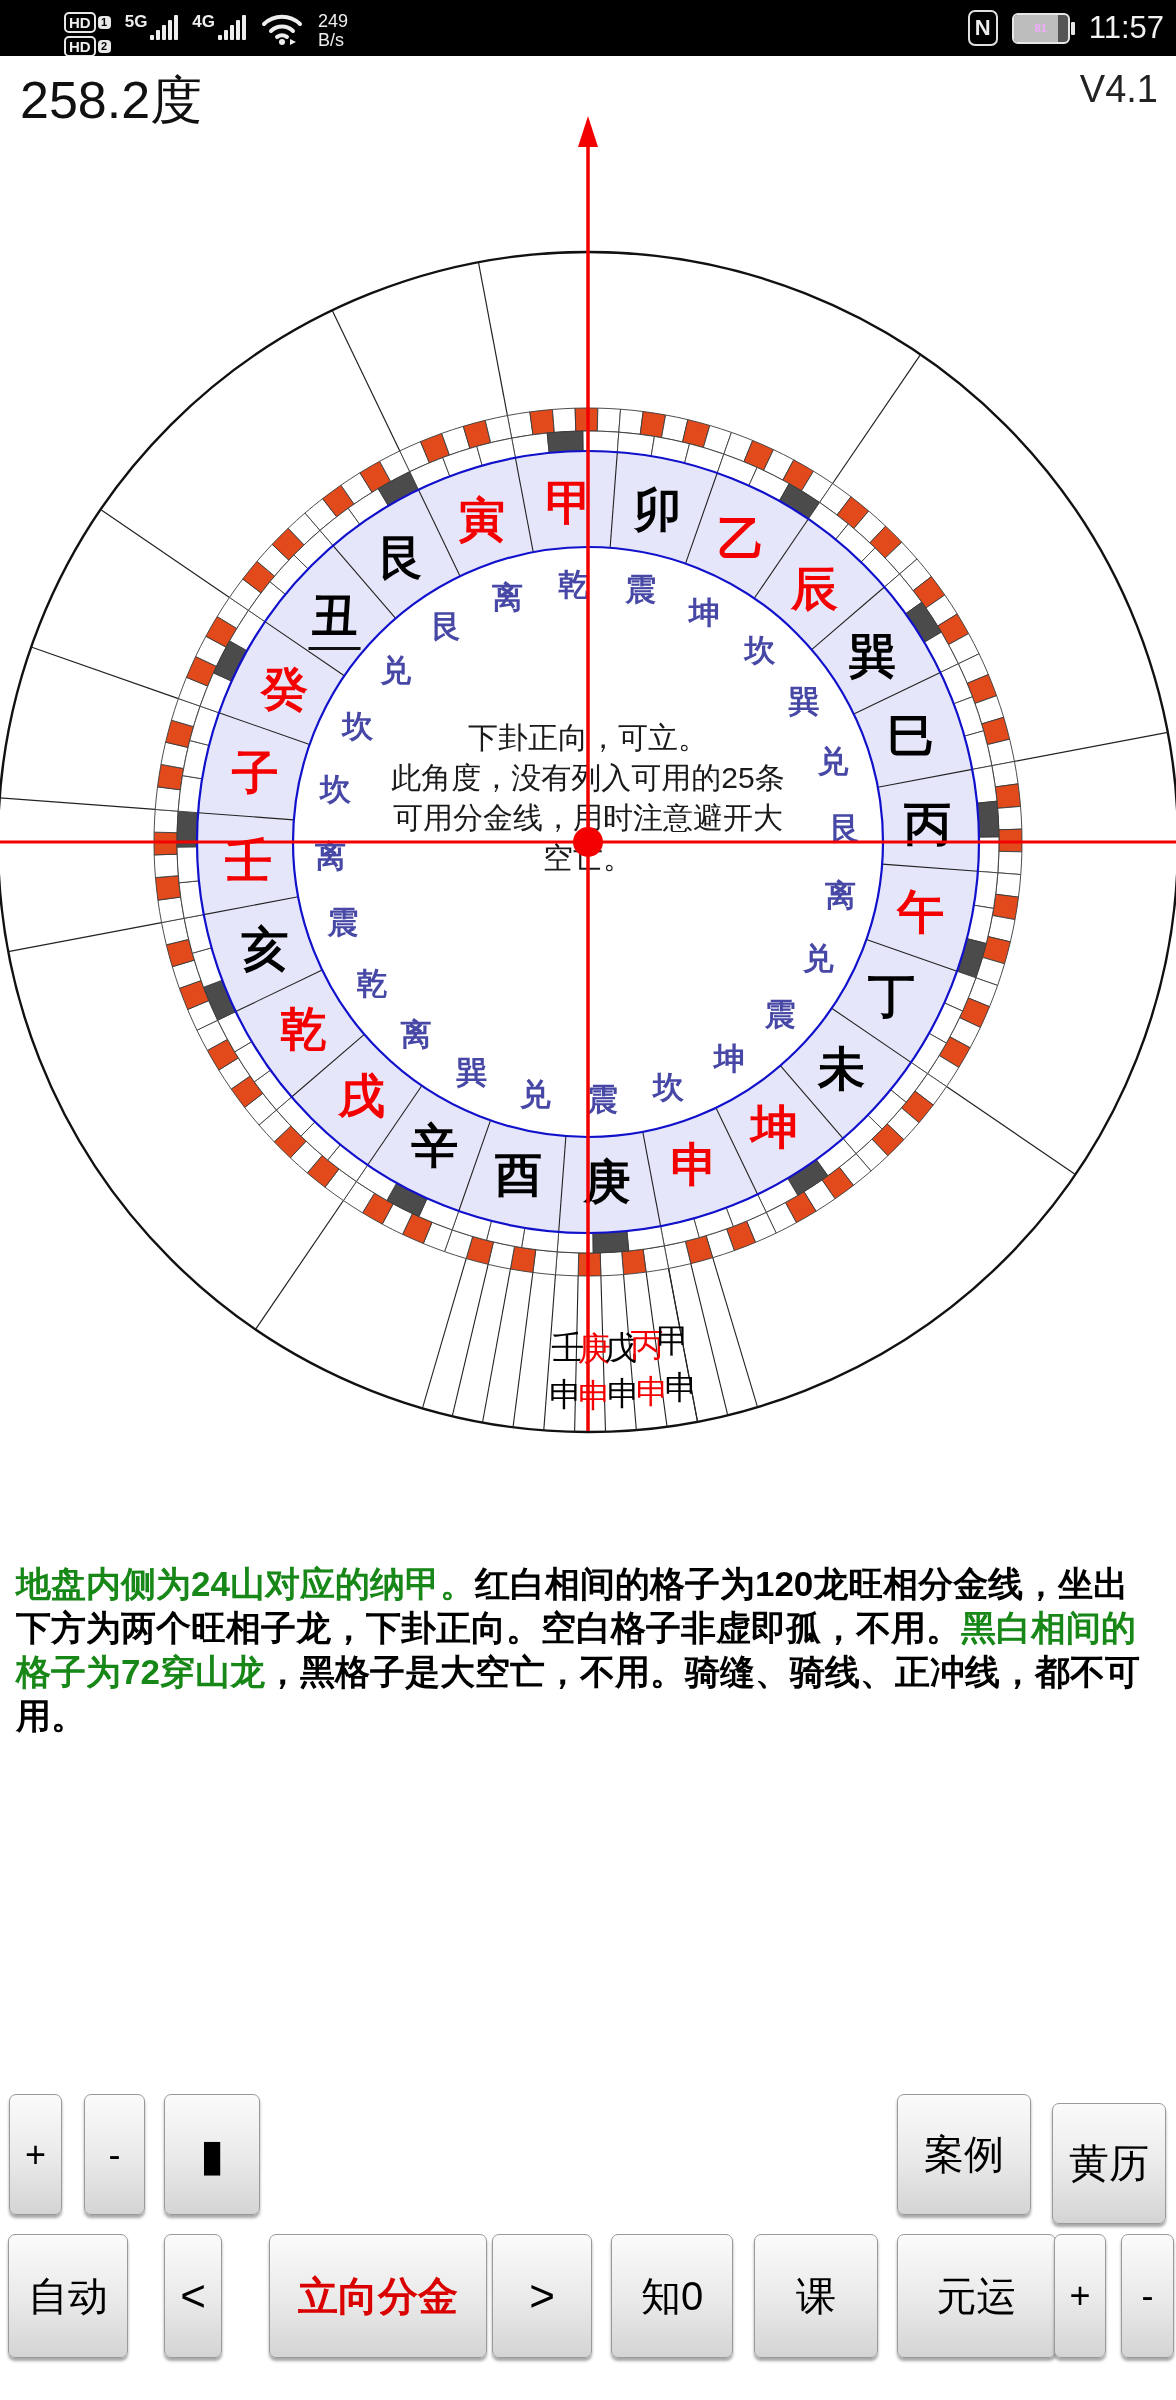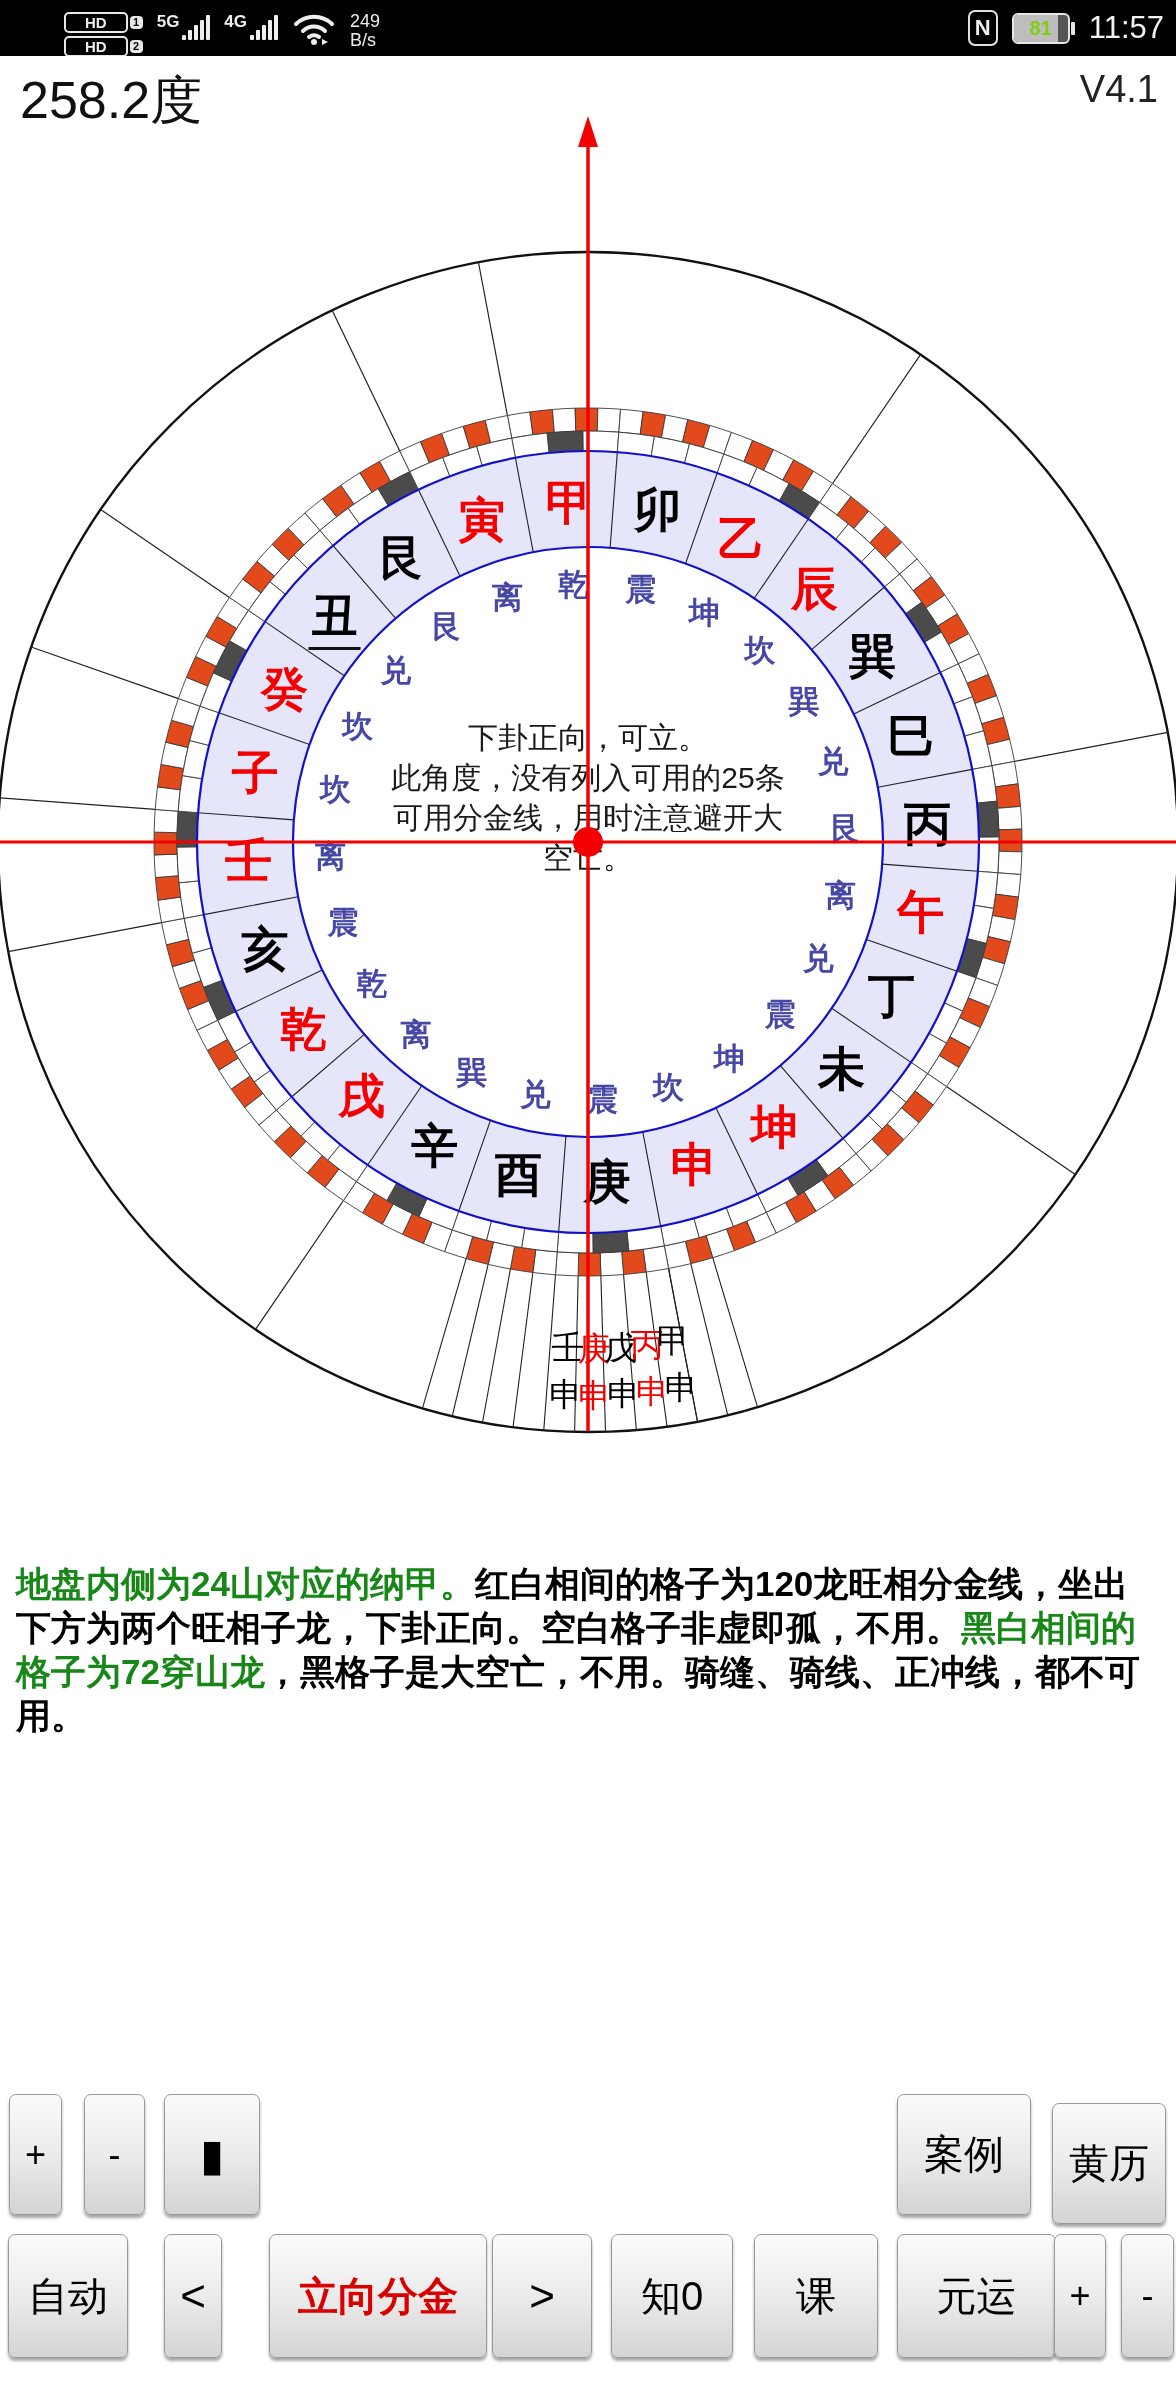--- a/index.html
+++ b/index.html
@@ -5,37 +5,37 @@
   html,body{margin:0;padding:0;background:#fff;}
   body{width:1176px;height:2400px;position:relative;overflow:hidden;
        font-family:"Liberation Sans","DejaVu Sans",sans-serif;}
   
   .statusbar{position:absolute;left:0;top:0;width:1176px;height:56px;background:#000;
              display:flex;align-items:center;color:#eee;}
   .sb-left{display:flex;align-items:center;gap:14px;margin-left:64px;}
   .hd-stack{display:flex;flex-direction:column;gap:3px;transform:translateY(6px);}
   .hd-badge{display:flex;align-items:center;gap:2px;}
   .hd-chip{border:2px solid #e8e8e8;border-radius:5px;font-size:15px;font-weight:700;
-           padding:0 19px;line-height:17px;color:#eee;}
+           padding:0 3px;line-height:17px;color:#eee;}
   .hd-num{background:#e8e8e8;color:#000;font-size:11px;font-weight:700;border-radius:4px;
           width:13px;height:13px;display:flex;align-items:center;justify-content:center;}
   .net{display:flex;align-items:flex-end;gap:3px;}
   .net-label{font-size:17px;font-weight:700;color:#eee;transform:translateY(-8px);}
   .bars{display:flex;align-items:flex-end;gap:2px;height:24px;}
   .bars i{display:block;width:4px;background:#eee;border-radius:1px;}
   .speed{font-size:18px;line-height:19px;color:#eee;text-align:left;margin-top:6px;}
   .sb-right{margin-left:auto;display:flex;align-items:center;gap:14px;margin-right:12px;}
   .nfc{border:2px solid #e0e0e0;border-radius:7px;width:26px;height:32px;display:flex;
        align-items:center;justify-content:center;font-size:22px;font-weight:700;color:#eee;}
   .battery{display:flex;align-items:center;}
   .bat-body{width:54px;height:27px;border:2px solid #e6e6e6;border-radius:6px;
             background:#555;position:relative;overflow:hidden;}
   .bat-fill{position:absolute;left:0;top:0;bottom:0;width:82%;background:#bdbdbd;}
   .bat-txt{position:absolute;inset:0;display:flex;align-items:center;justify-content:center;
-           font-size:20px;font-weight:700;color:#84cc16;}
+           font-size:11px;font-weight:700;color:#f0abfc;}
   .bat-nub{width:4px;height:13px;background:#e6e6e6;border-radius:1px;margin-left:1px;}
   .sb-time{font-size:31px;color:#f2f2f2;}
   
   .header{position:absolute;left:0;top:56px;width:1176px;height:66px;background:#fff;}
   .hdr-degree{position:absolute;left:20px;top:10px;font-size:52px;color:#111;}
   .hdr-title{position:absolute;left:0;right:0;top:10px;text-align:center;font-size:40px;color:#111;}
   .hdr-version{position:absolute;right:18px;top:12px;font-size:38px;color:#222;}
   
   #compass-svg{position:absolute;left:0;top:0;width:1176px;height:1460px;}
   

